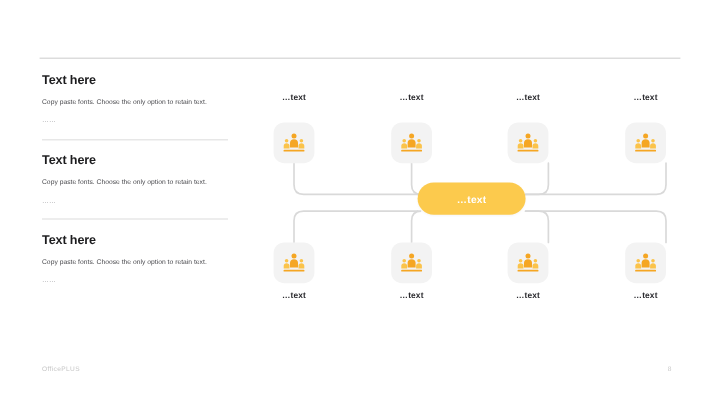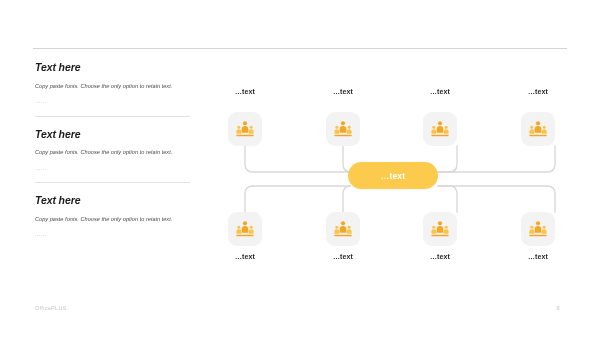--- a/index.html
+++ b/index.html
@@ -34,21 +34,20 @@
 
   
   .text-column {
     position: absolute;
     left: 35px;
     top: 62px;
     width: 155px;
   }
   .text-block {
     position: relative;
-    font-style: italic;
   }
   .tb-heading {
     font-size: 10.5px;
     font-weight: bold;
     color: #1d1d1f;
     letter-spacing: -0.1px;
     margin: 0 0 7px 0;
     line-height: 1.1;
   }
   .tb-body {
@@ -69,21 +68,21 @@
     width: 155px;
     height: 1px;
     background: #e2e2e2;
     margin: 11px 0 12px 0;
   }
 
   
   .diagram {
     position: absolute;
     left: 210px;
-    top: 88px;
+    top: 78px;
     width: 380px;
     height: 182px;
   }
   .connectors {
     position: absolute;
     left: 0;
     top: 0;
     width: 380px;
     height: 182px;
   }

